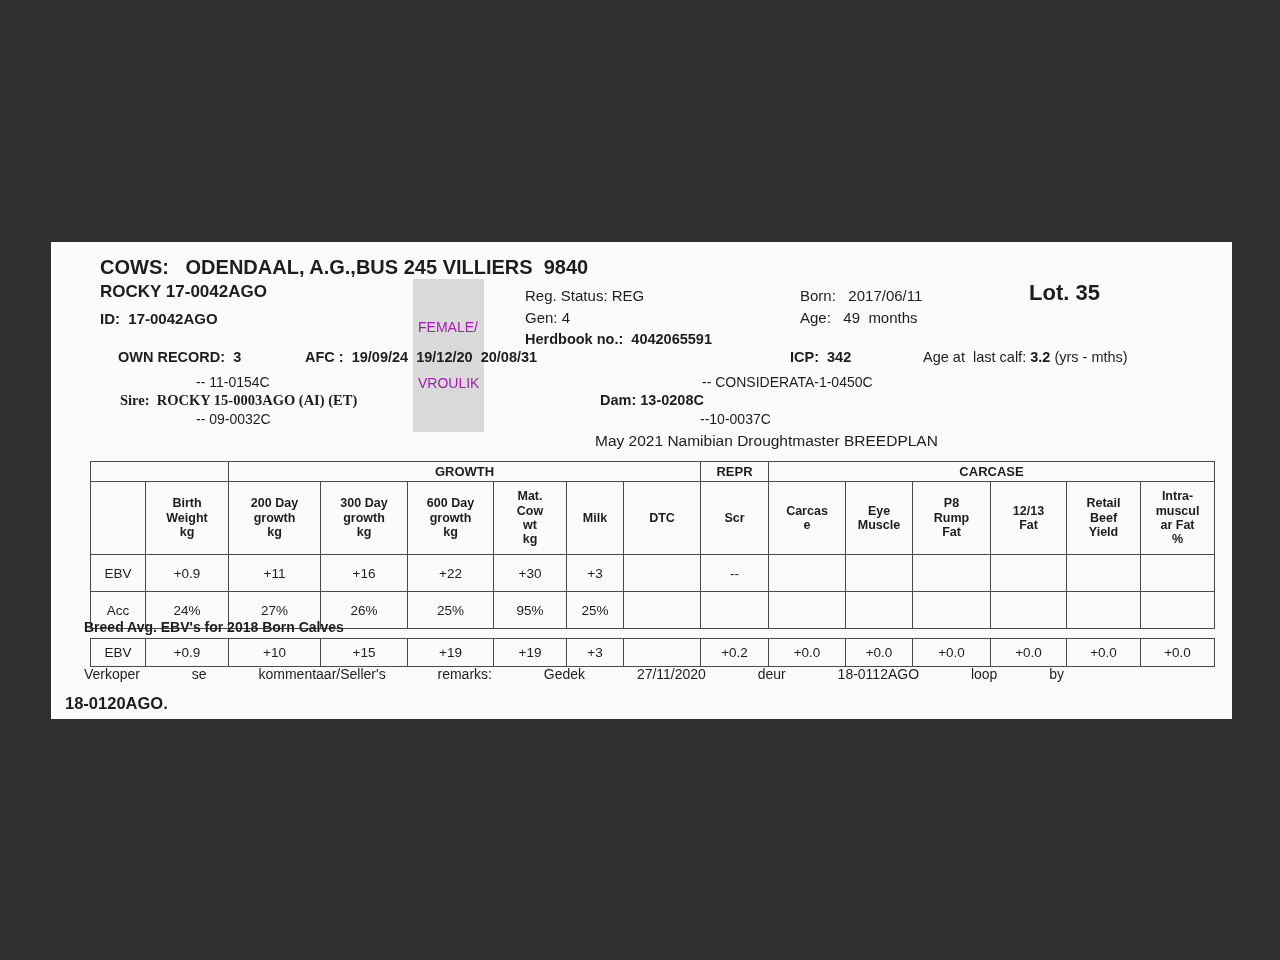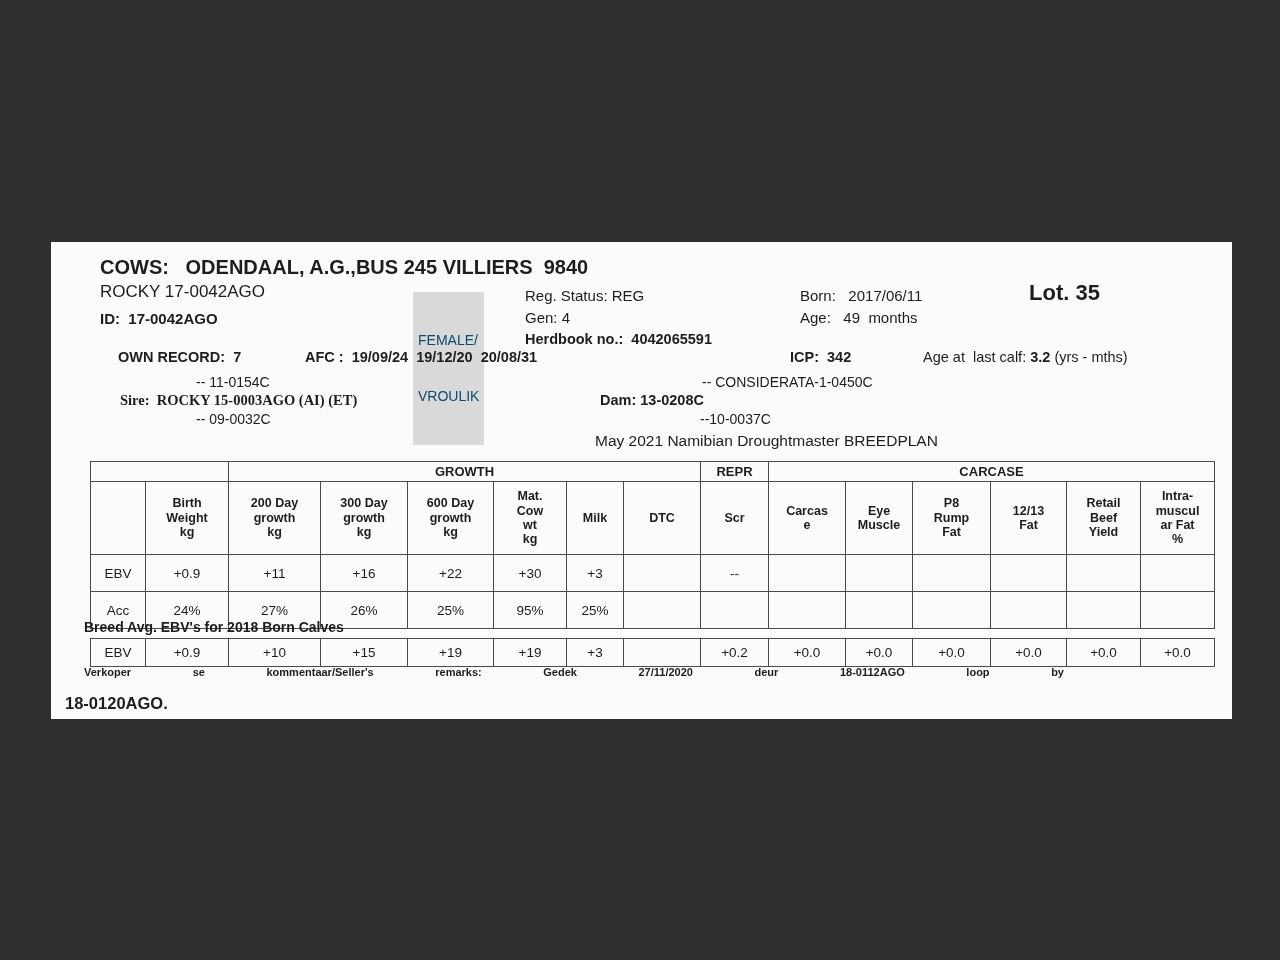--- a/index.html
+++ b/index.html
@@ -12,23 +12,23 @@
   }
   .page {
     position: absolute; left: 51px; top: 242px;
     width: 1181px; height: 477px;
     background: #fbfbfb; color: #1d1d1d;
   }
   .abs { position: absolute; white-space: pre; }
   .b { font-weight: bold; }
 
   .owner-line   { left: 49px;  top: 14px;  font-size: 20px; font-weight: bold; }
-  .animal-name  { left: 49px;  top: 40px;  font-size: 17px; font-weight: normal; }
+  .animal-name  { left: 49px;  top: 40px;  font-size: 17px; font-weight: bold; }
   .id-line      { left: 49px;  top: 68px;  font-size: 15px; font-weight: bold; }
-  .sex-box      { left: 362px; top: 50px;  background: #d9d9d9; color: #0c4a6e;
+  .sex-box      { left: 362px; top: 37px;  background: #d9d9d9; color: #a21caf;
                   font-size: 14px; line-height: 1.35; padding: 1px 5px; }
   .reg-status   { left: 474px; top: 45px;  font-size: 15px; }
   .gen          { left: 474px; top: 67px;  font-size: 15px; }
   .herdbook     { left: 474px; top: 89px;  font-size: 14.5px; font-weight: bold; }
   .born         { left: 749px; top: 45px;  font-size: 15px; }
   .age          { left: 749px; top: 67px;  font-size: 15px; }
   .lot          { left: 978px; top: 38px;  font-size: 22px; font-weight: bold; }
   .own-record   { left: 67px;  top: 107px; font-size: 14.5px; font-weight: bold; }
   .afc          { left: 254px; top: 107px; font-size: 14.5px; font-weight: bold; }
   .icp          { left: 739px; top: 107px; font-size: 14.5px; font-weight: bold; }
@@ -58,21 +58,21 @@
   tr.col-head td  { height: 70px; font-size: 12.5px; font-weight: bold;
                     line-height: 1.15; white-space: pre-line; }
   tr.val-row td   { height: 34px; font-size: 13.5px; }
   tr.avg-row td   { height: 25px; font-size: 13.5px; }
   td.row-label    { font-size: 14px; }
 
   .breed-avg-title { left: 33px; top: 377px; font-size: 14px; font-weight: bold; }
 
   .remarks-1 {
     left: 33px; top: 424px; width: 980px;
-    font-size: 11px; font-weight: bold;
+    font-size: 14px; font-weight: normal;
     white-space: normal; text-align: justify; text-align-last: justify;
   }
   .remarks-2 { left: 14px; top: 452px; font-size: 16.5px; font-weight: bold; }
 </style>
 </head>
 <body>
 
 <div class="page">
 
   <div class="abs owner-line">COWS:   ODENDAAL, A.G.,BUS 245 VILLIERS  9840</div>
@@ -85,21 +85,21 @@
   </div>
 
   <div class="abs reg-status">Reg. Status: REG</div>
   <div class="abs gen">Gen: 4</div>
   <div class="abs herdbook">Herdbook no.:  4042065591</div>
 
   <div class="abs born">Born:   2017/06/11</div>
   <div class="abs age">Age:   49  months</div>
   <div class="abs lot">Lot. 35</div>
 
-  <div class="abs own-record">OWN RECORD:  7</div>
+  <div class="abs own-record">OWN RECORD:  3</div>
   <div class="abs afc">AFC :  19/09/24  19/12/20  20/08/31</div>
   <div class="abs icp">ICP:  342</div>
   <div class="abs age-last-calf"><span>Age at  last calf: </span><span class="b">3.2</span><span> (yrs - mths)</span></div>
 
   <div class="abs sire-sire">-- 11-0154C</div>
   <div class="abs dam-sire">-- CONSIDERATA-1-0450C</div>
   <div class="abs sire-line">Sire:  ROCKY 15-0003AGO (AI) (ET)</div>
   <div class="abs dam-line">Dam: 13-0208C</div>
   <div class="abs sire-dam">-- 09-0032C</div>
   <div class="abs dam-dam">--10-0037C</div>

